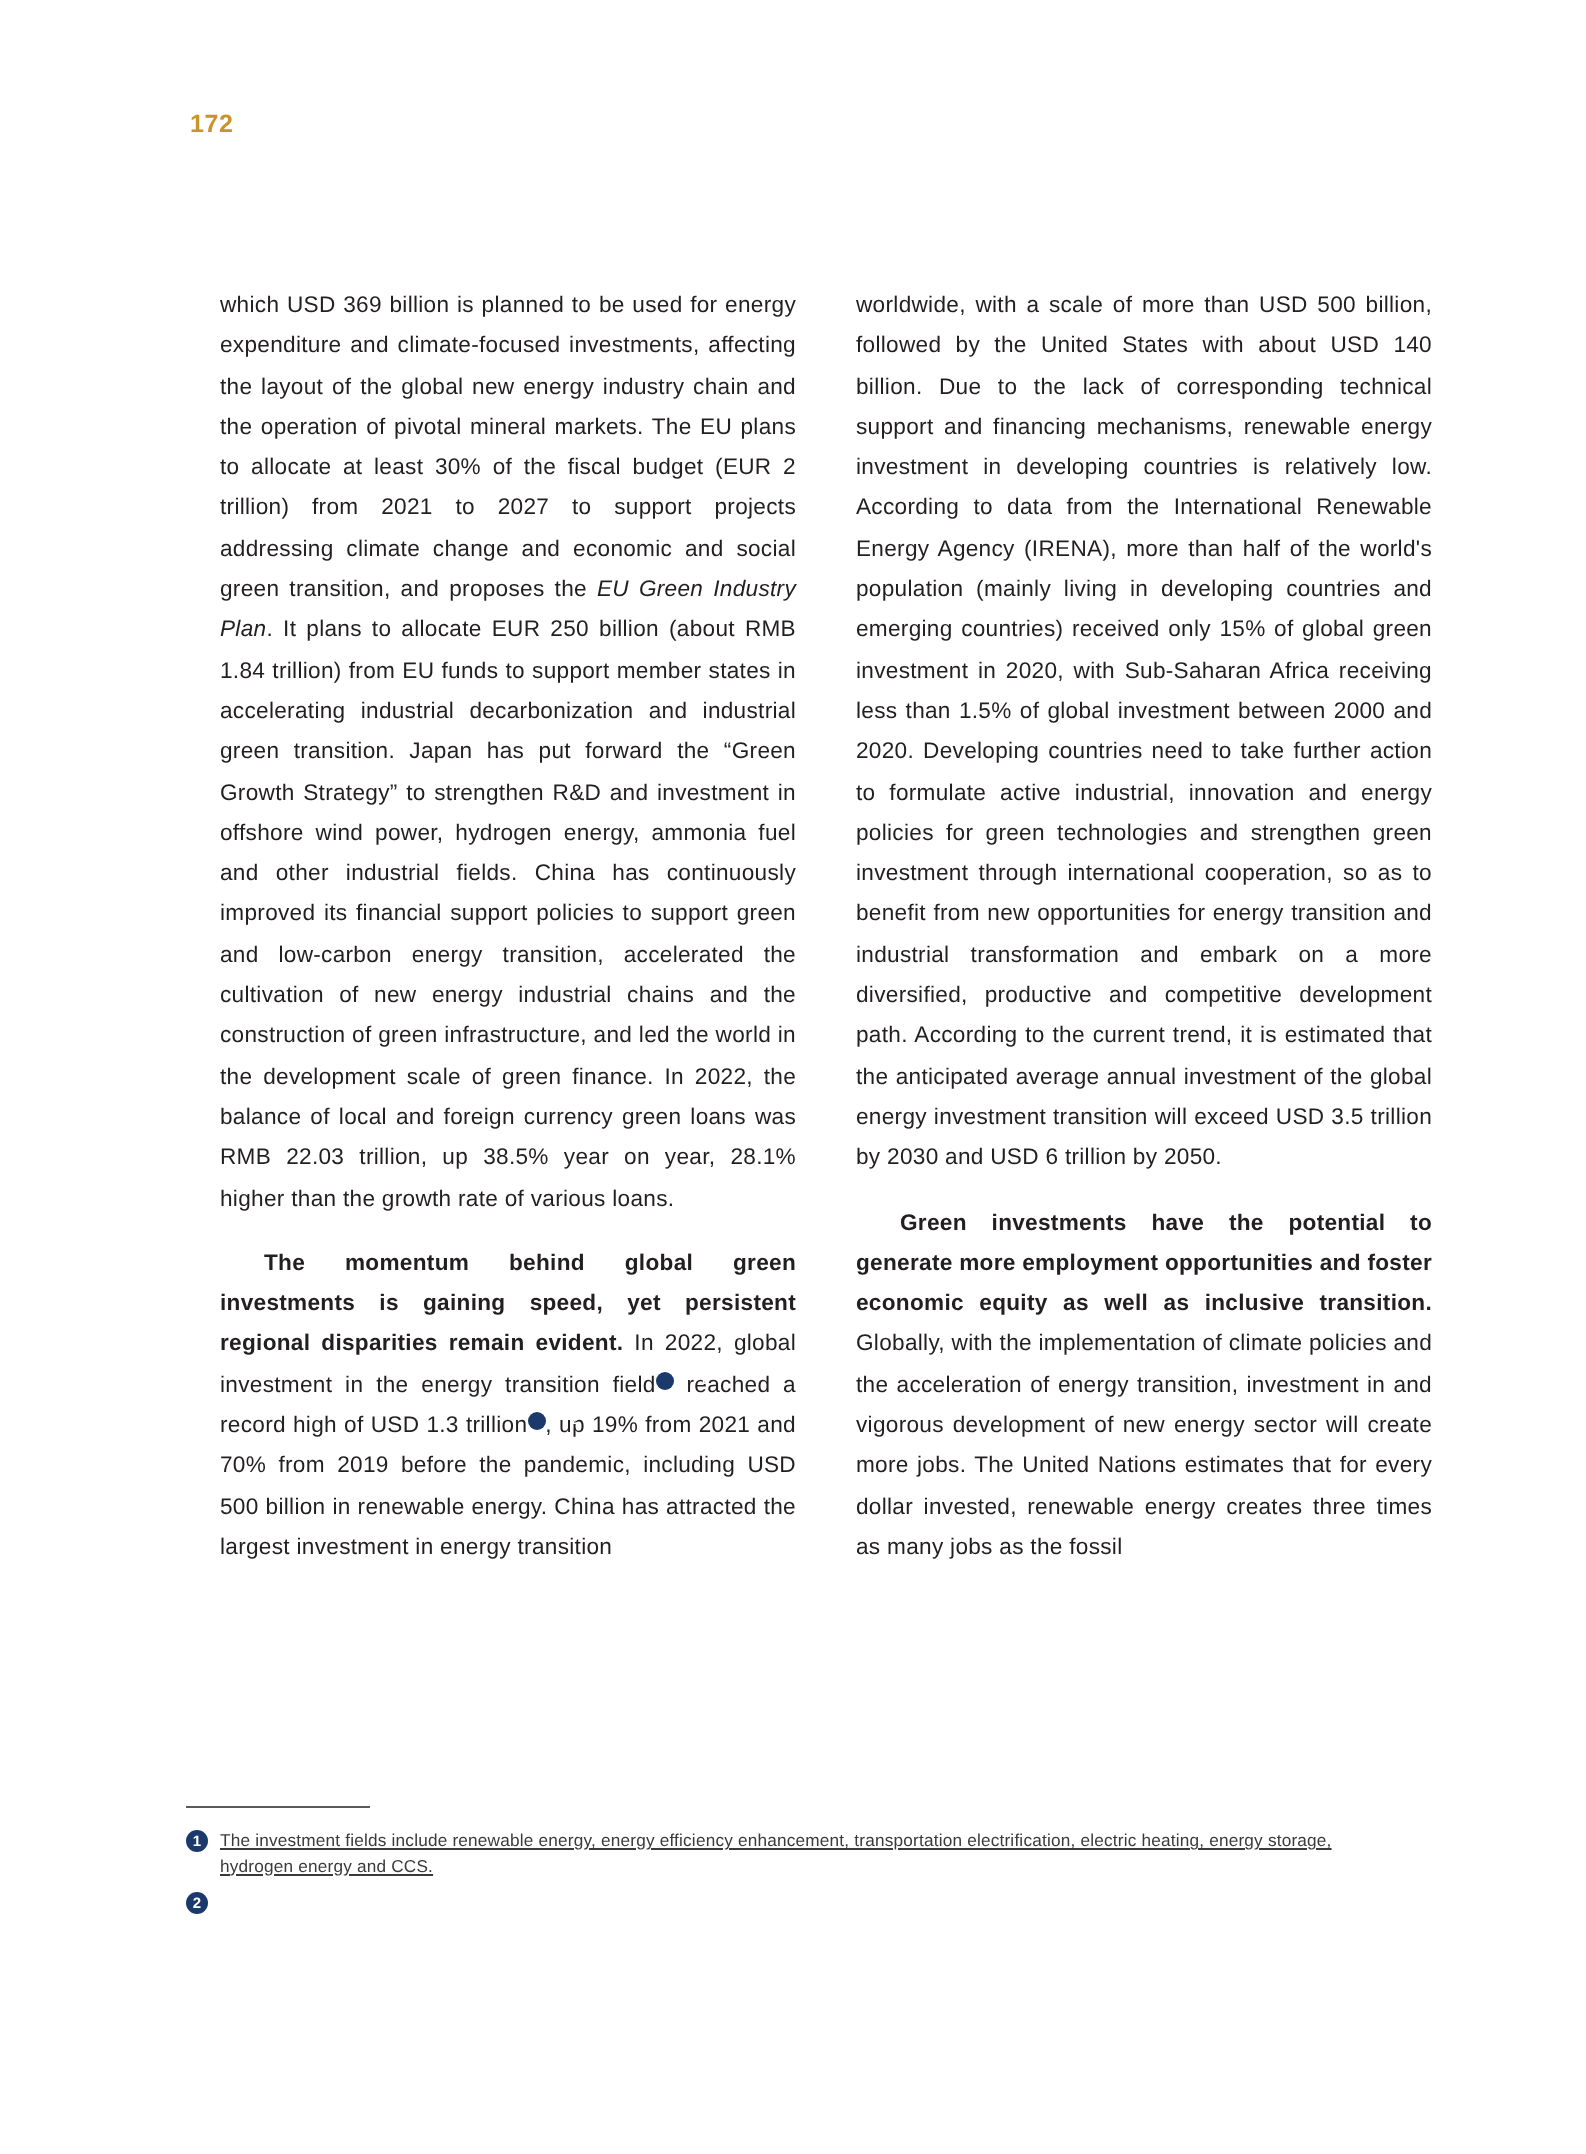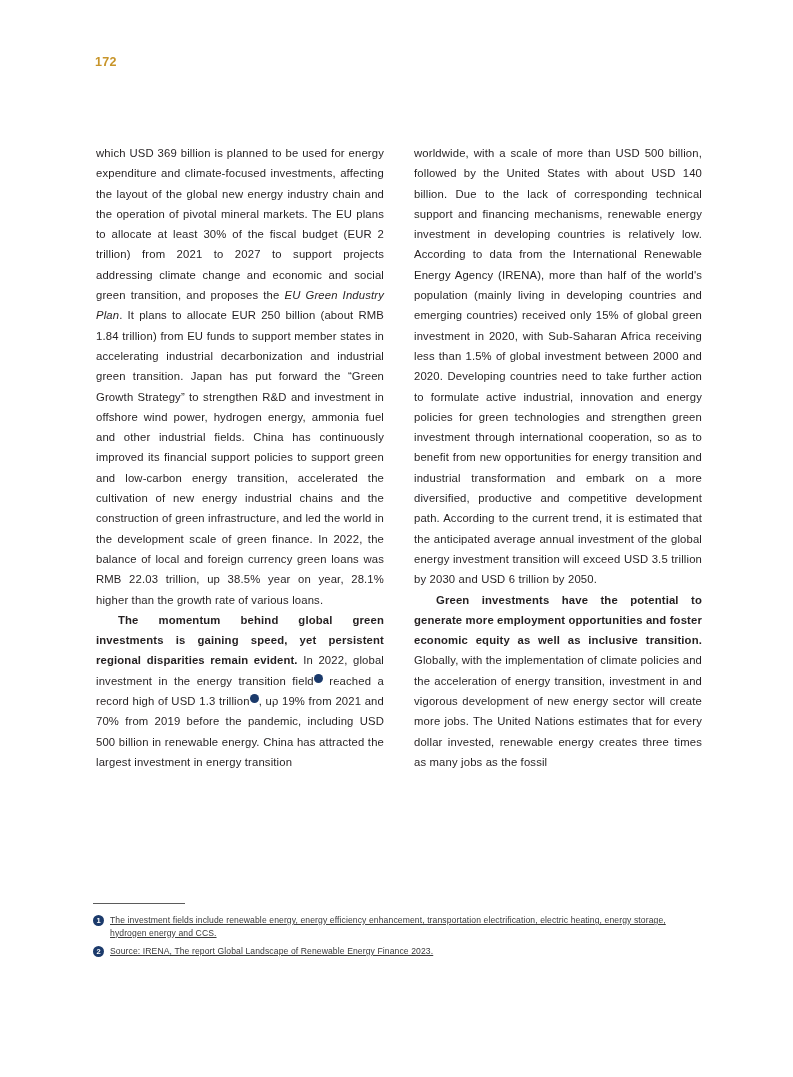--- a/index.html
+++ b/index.html
@@ -23,39 +23,39 @@
     position: absolute;
     left: 95px;
     top: 55px;
     font-size: 12.5px;
     font-weight: bold;
     color: #c8952a;
     letter-spacing: 0.3px;
   }
   .columns {
     position: absolute;
-    left: 96px;
+    left: 110px;
     top: 143px;
     width: 607px;
     display: flex;
     gap: 30px;
   }
   .col {
     width: 288px;
   }
   p.body {
     margin: 0;
     font-size: 11.3px;
     line-height: 20.3px;
     text-align: justify;
     color: #231f20;
     letter-spacing: 0.15px;
   }
   p.body + p.body {
-    margin-top: 0;
+    margin-top: 12px;
   }
   .indent {
     text-indent: 22px;
   }
   .ital {
     font-style: italic;
   }
   .bold {
     font-weight: bold;
   }
@@ -139,17 +139,16 @@
   <div class="footnotes">
     <div class="fn-rule"></div>
 
     <div class="fn-item">
       <div class="fn-marker">1</div>
       <div class="fn-text">The investment fields include renewable energy, energy efficiency enhancement, transportation electrification, electric heating, energy storage, hydrogen energy and CCS.</div>
     </div>
 
     <div class="fn-item">
       <div class="fn-marker">2</div>
-      <div class="fn-text">Source: IRENA, The report Global Landscape of Renewable Energy Finance 2023.</div>
     </div>
   </div>
 
 </div>
 
 </body></html>

